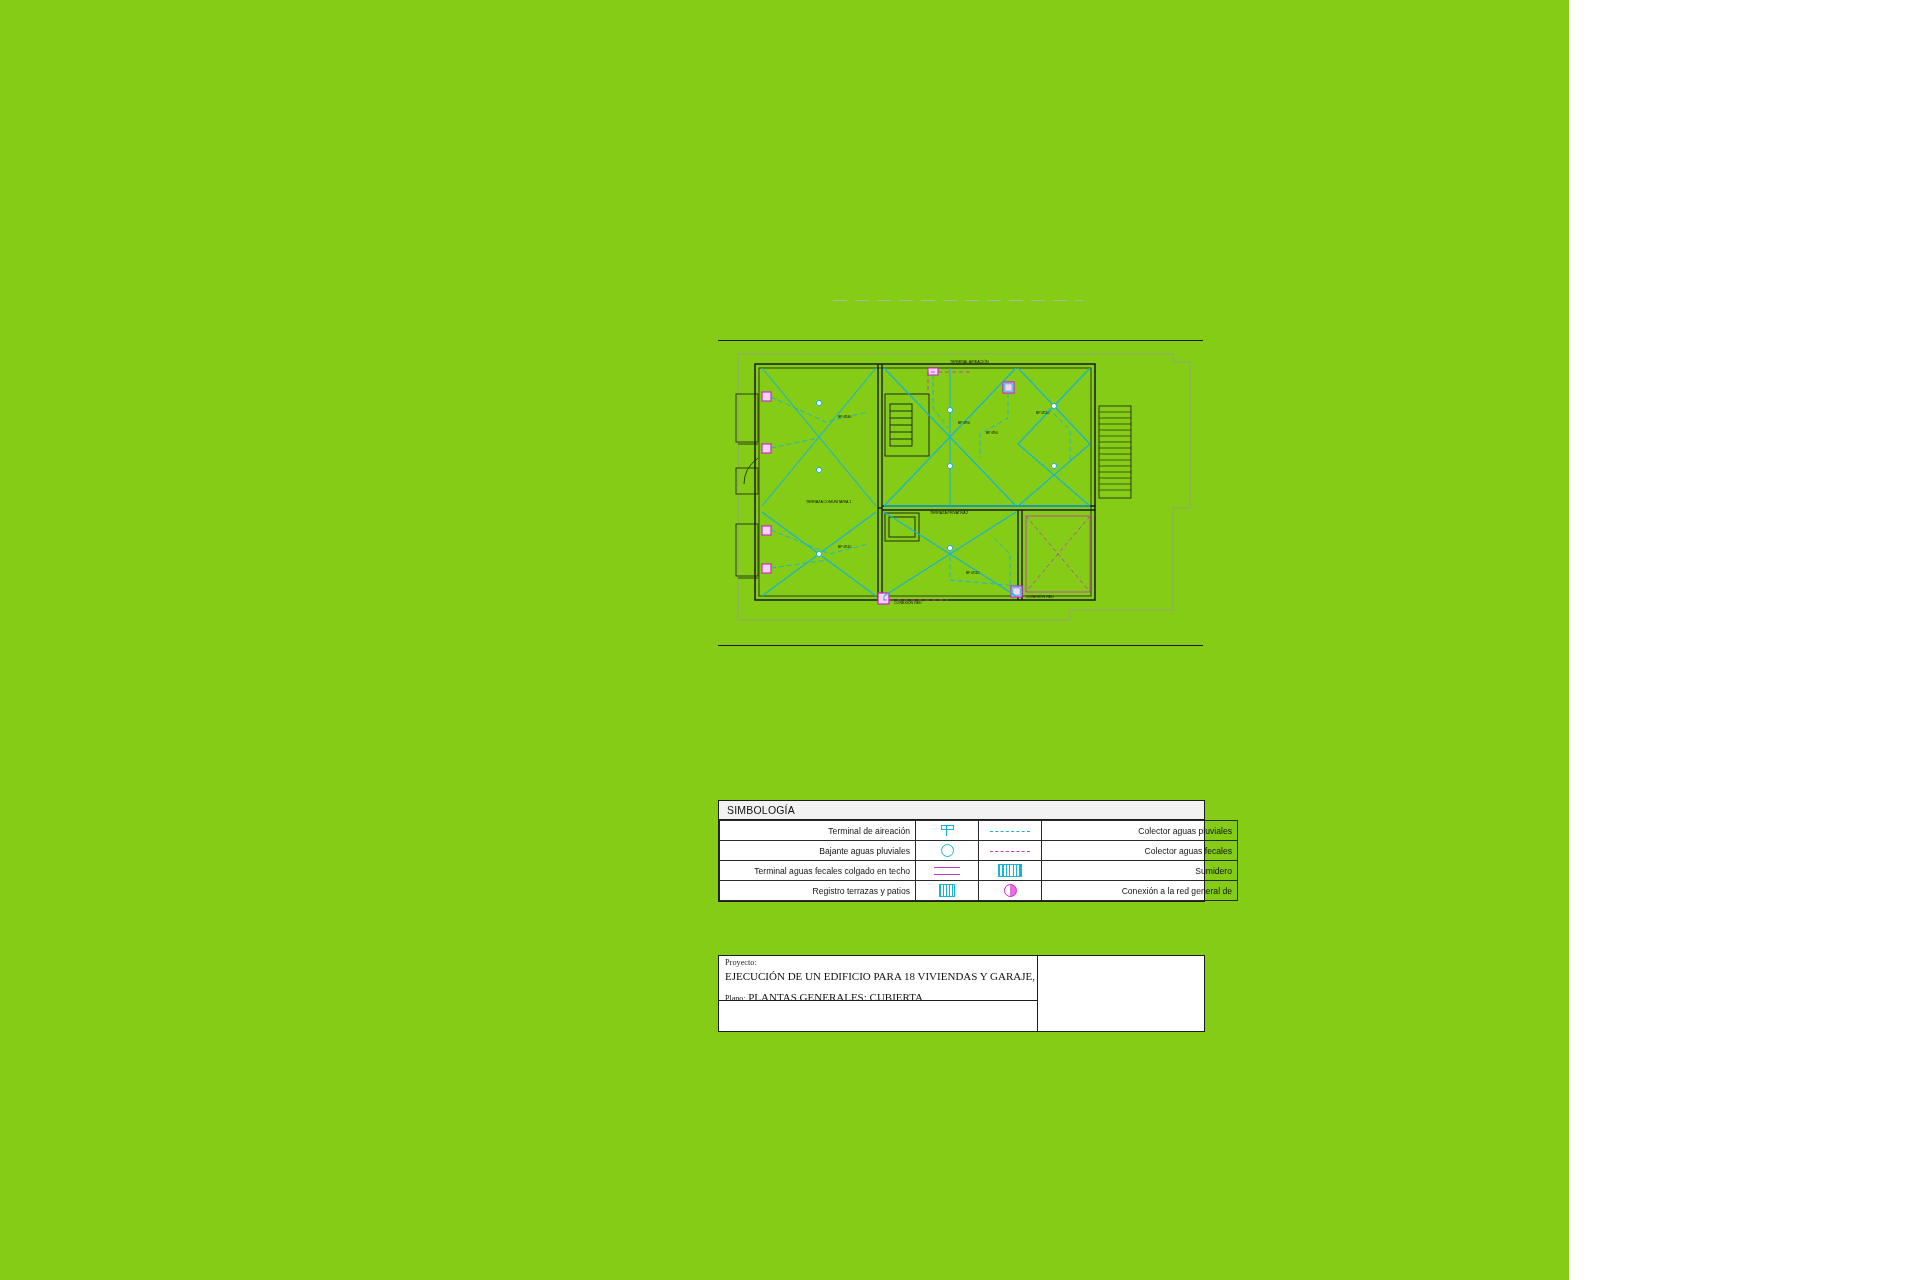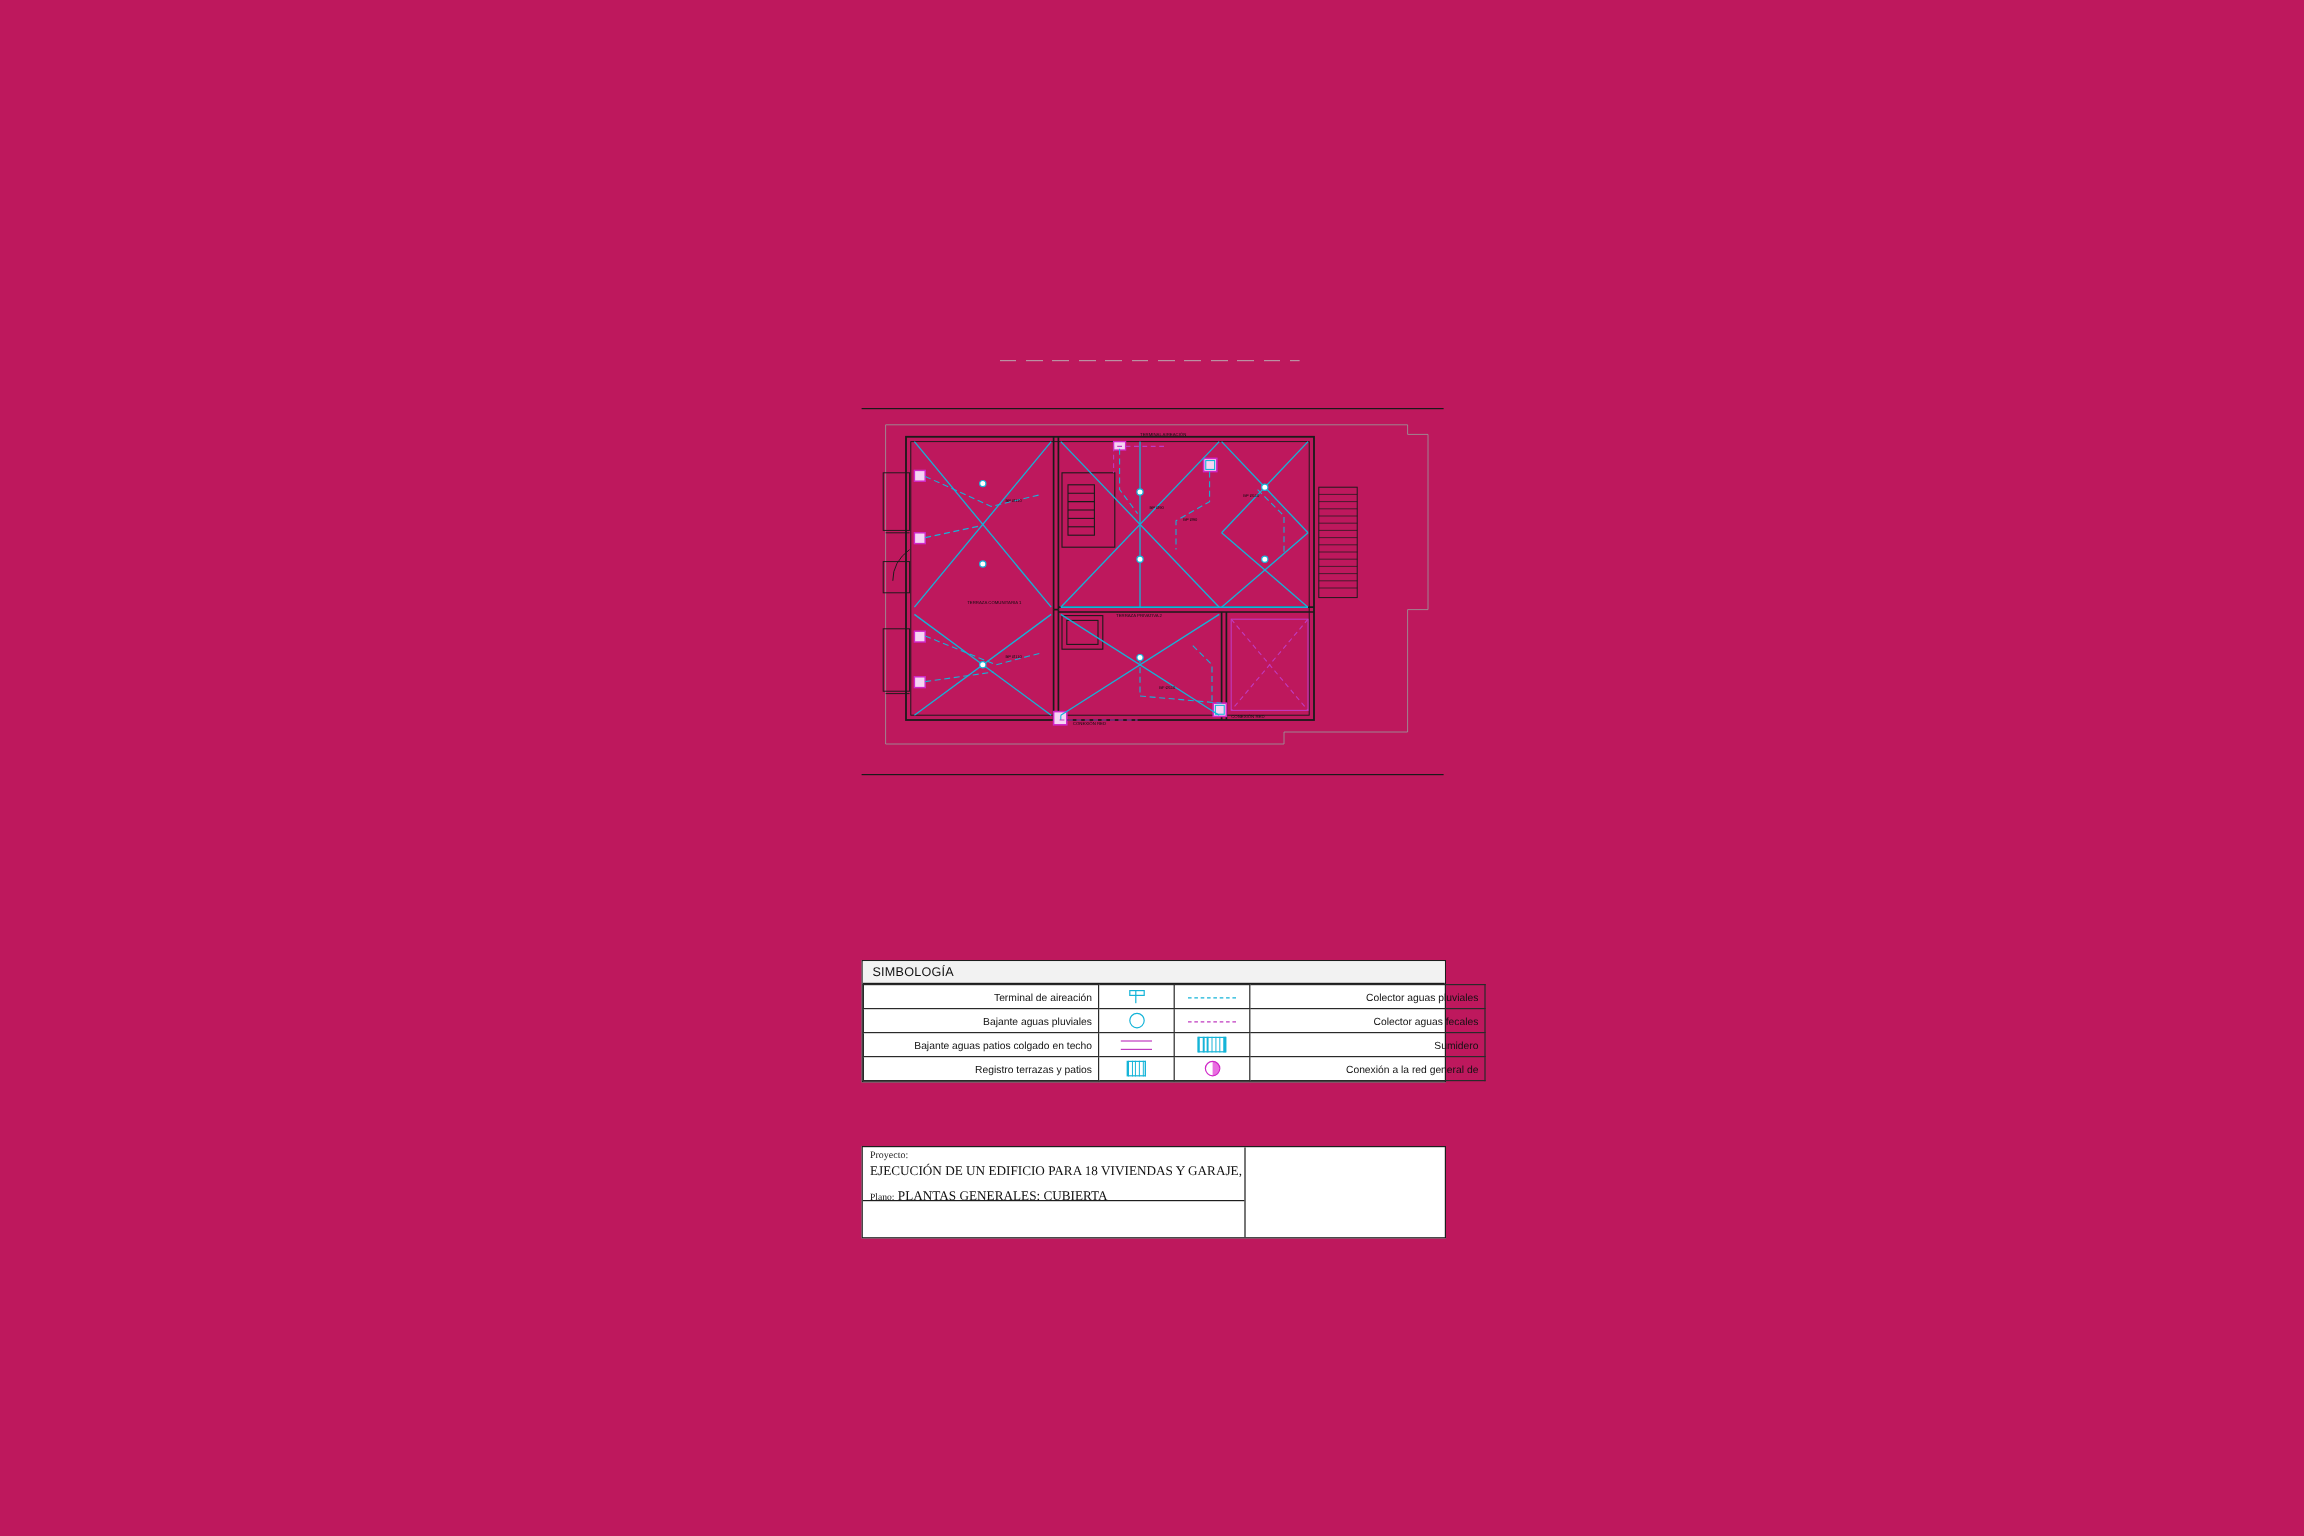--- a/index.html
+++ b/index.html
@@ -7,23 +7,23 @@
     padding: 0;
     background: #ffffff;
     width: 1920px;
     height: 1280px;
     overflow: hidden;
     font-family: "Liberation Sans", sans-serif;
   }
 
   #page {
     position: relative;
-    width: 1920px;
+    width: 1569px;
     height: 1280px;
-    background: #be185d;
+    background: #84cc16;
   }
 
   
   #sheet {
     position: absolute;
     left: 718px;
     top: 290px;
     width: 485px;
     height: 740px;
   }
@@ -415,21 +415,21 @@
           <td class="lbl-l">Bajante aguas pluviales</td>
           <td class="sym">
             <span class="sym-box" style="width:11px;height:11px;border-radius:50%;border:1.3px solid #15b4d8;display:inline-block;"></span>
           </td>
           <td class="sym">
             <span class="sym-box s-dash-magenta"></span>
           </td>
           <td class="lbl-r">Colector aguas fecales</td>
         </tr>
         <tr>
-          <td class="lbl-l">Bajante aguas patios colgado en techo</td>
+          <td class="lbl-l">Terminal aguas fecales colgado en techo</td>
           <td class="sym">
             <span class="sym-box" style="width:26px;height:6px;border-top:1.3px solid #c03bc0;border-bottom:1.3px solid #c03bc0;display:inline-block;"></span>
           </td>
           <td class="sym">
             <span class="sym-box s-grate"></span>
           </td>
           <td class="lbl-r">Sumidero</td>
         </tr>
         <tr>
           <td class="lbl-l">Registro terrazas y patios</td>

